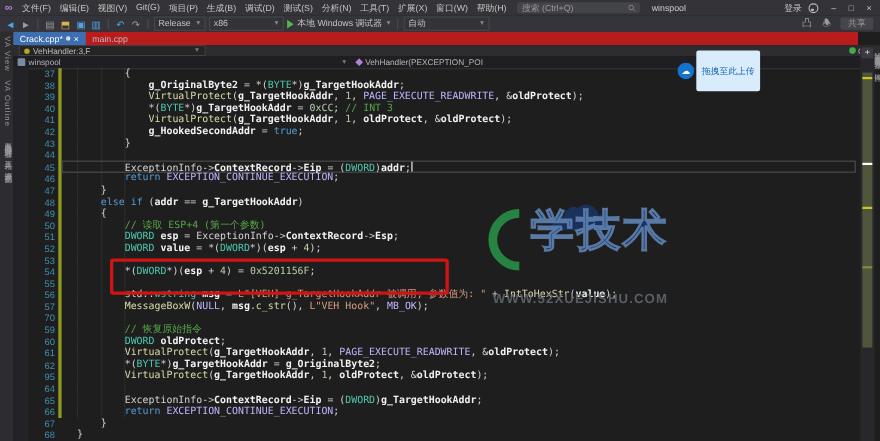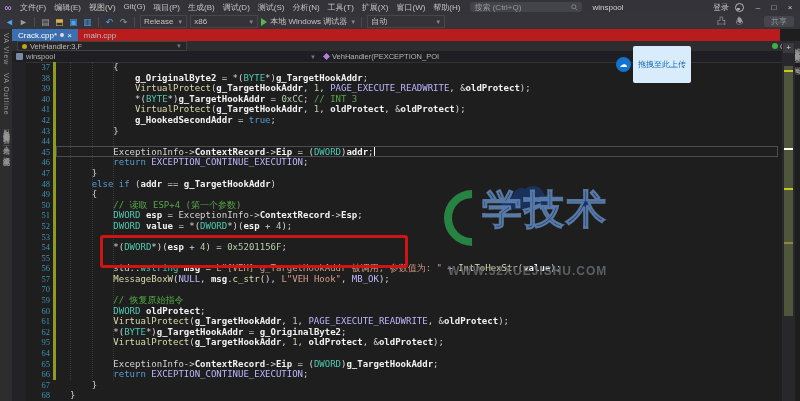--- a/index.html
+++ b/index.html
@@ -24,21 +24,21 @@
            display:flex;align-items:center;gap:3px;font-size:8px;padding-left:4px;box-sizing:border-box;}
   .tico{width:11px;height:11px;display:flex;align-items:center;justify-content:center;font-size:9px;color:#9b9b9b;}
   .tico.blue{color:#4ea3e8;}
   .tico.gold{color:#d8b24a;}
   .tsep{width:1px;height:10px;background:#4a4a50;margin:0 2px;}
   .combo{height:11px;background:#333338;border:1px solid #46464c;display:flex;align-items:center;
          padding:0 3px;gap:4px;color:#c5c5c5;}
   .combo .arr{color:#888;font-size:6px;}
   .playbtn{display:flex;align-items:center;gap:3px;color:#c5c5c5;}
   .playtri{width:0;height:0;border-left:6px solid #57b64e;border-top:4px solid transparent;border-bottom:4px solid transparent;}
-  .sharebtn{height:11px;background:#45454c;border-radius:2px;color:#9a9a9a;display:flex;align-items:center;padding:0 7px;margin-left:12px;}
+  .sharebtn{height:11px;background:#45454c;border-radius:2px;color:#9a9a9a;display:flex;align-items:center;padding:0 7px;}
   
   .tabstrip{position:absolute;left:12px;top:29px;width:768px;height:12px;background:#b91c1c;display:flex;font-size:8px;}
   .tab{display:flex;align-items:center;gap:3px;padding:0 6px;color:#bdbdbd;}
   .tab.active{background:#3c6fb0;color:#fff;}
   .tab .dot{width:4px;height:4px;border-radius:50%;background:#dcdcdc;}
   .tab .x{font-size:8px;}
   
   .vabar{position:absolute;left:12px;top:41px;width:788px;height:10px;background:#2d2d30;
          display:flex;align-items:center;font-size:7.5px;color:#bdbdbd;}
   .vaseg{height:8px;background:#252526;border:1px solid #3f3f46;display:flex;align-items:center;
@@ -63,21 +63,21 @@
   .uppill{height:13px;background:#d9ecfb;border-radius:2px;color:#1766b8;font-size:8px;
           display:flex;align-items:center;padding:12px 5px;margin-left:2px;}
   
   .leftstrip{position:absolute;left:0;top:29px;width:12px;height:372px;background:#2d2d30;
              display:flex;flex-direction:column;align-items:center;gap:8px;padding-top:4px;box-sizing:border-box;}
   .leftstrip span,.rightstrip span{writing-mode:vertical-rl;font-size:7px;color:#9a9a9a;letter-spacing:1px;cursor:default;}
   .rightstrip{position:absolute;right:0;top:42px;width:7px;height:200px;display:flex;flex-direction:column;gap:10px;align-items:center;}
   
   .editor-bp-margin{position:absolute;left:12px;top:62px;width:14px;height:339px;background:#232327;}
   #gutter{position:absolute;left:26px;top:62px;width:24px;text-align:right;
-          font-family:Liberation Serif, serif;font-size:8.5px;color:#3e93b5;}
+          font-family:Liberation Sans, sans-serif;font-size:8.5px;color:#3e93b5;}
   #gutter div{height:10.594px;line-height:10.594px;}
   .changebar{position:absolute;left:53px;top:62px;width:3px;height:318px;background:#8e9a22;}
   .guide{position:absolute;top:62px;height:318px;width:0;border-left:1px dotted #3a3a3a;}
   #code{position:absolute;left:70px;top:62px;font-family:"DejaVu Sans Mono",monospace;
         font-size:9px;white-space:pre;}
   #code .crow{height:10.594px;line-height:10.594px;}
   .pl{color:#d4d4d4}.em{color:#f2f2f2;font-weight:bold}.kw{color:#569cd6}.ty{color:#4ec9b0}
   .fn{color:#dcdcaa}.mac{color:#beb7ff}.num{color:#b5cea8}.str{color:#d69d85}.com{color:#57a64a}
   .caret{display:inline-block;width:1px;height:9px;background:#fff;vertical-align:-1px;}
   .curline{position:absolute;left:56px;top:146px;width:722px;height:11px;border:1px solid #4d4d4d;box-sizing:border-box;}

